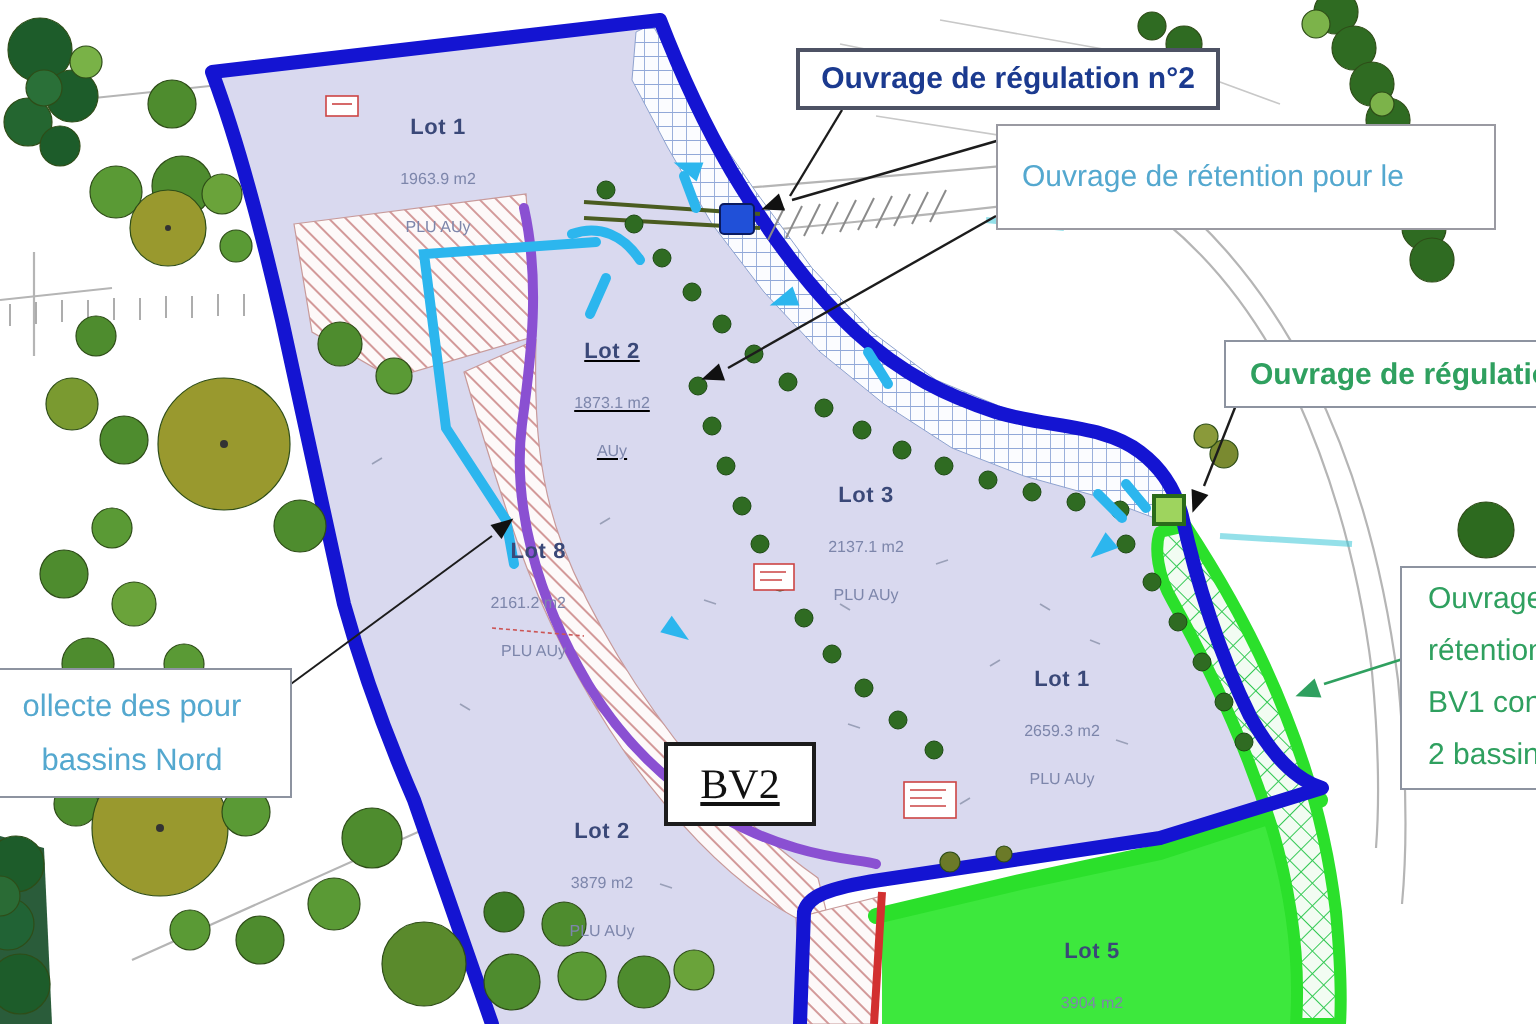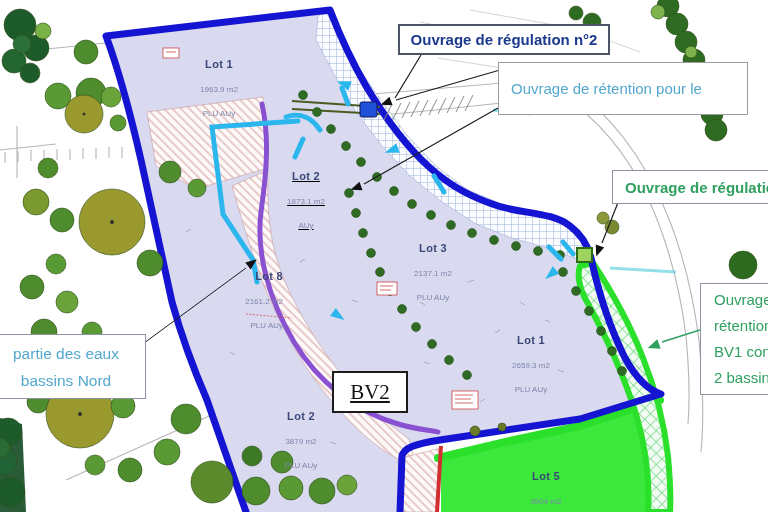--- a/index.html
+++ b/index.html
@@ -338,19 +338,19 @@
   <div class="ann ann-reg1">Ouvrage de régulation</div>
 
   <div class="ann ann-ret1">
     <div>Ouvrage</div>
     <div>rétention</div>
     <div>BV1 con</div>
     <div>2 bassins</div>
   </div>
 
   <div class="ann ann-collecte">
-    <div>partie des eaux</div>
+    <div>ollecte des pour</div>
     <div>bassins Nord</div>
   </div>
 
   <div class="ann ann-bv2">BV2</div>
 
 </div>
 
 </body></html>

